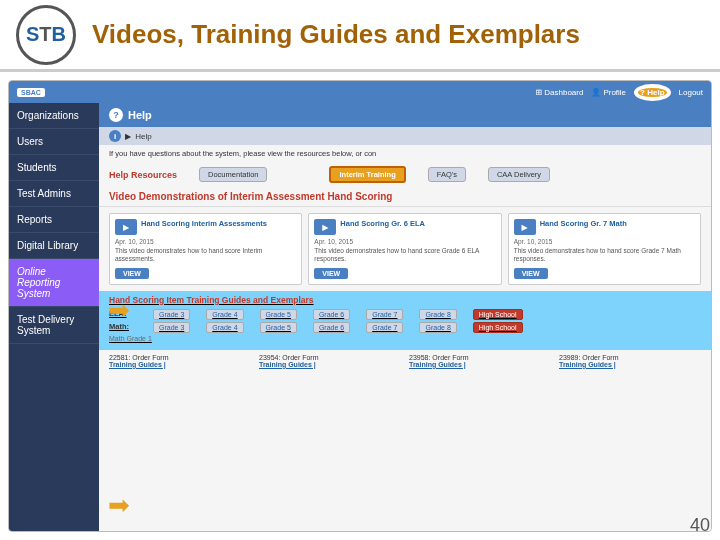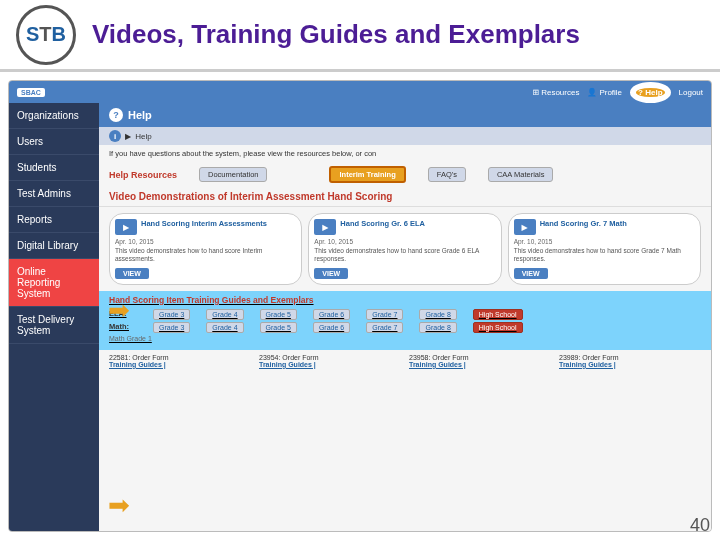--- a/index.html
+++ b/index.html
@@ -34,21 +34,21 @@
       background: #fff;
       flex-shrink: 0;
       margin-right: 16px;
     }
     .logo-circle .s { color: #2060a0; }
     .logo-circle .t { color: #555; }
     .logo-circle .b { color: #2060a0; }
     .slide-title {
       font-size: 26px;
       font-weight: bold;
-      color: #4c1d95;
+      color: #a16207;
     }
 
     
     .slide-body {
       display: flex;
       height: calc(540px - 72px);
     }
 
     
     .browser-mock {
@@ -110,21 +110,21 @@
       background: #2a3a5a;
       flex-shrink: 0;
     }
     .sidebar-item {
       padding: 7px 8px;
       color: #fff;
       font-size: 10px;
       border-bottom: 1px solid #3a4a6a;
       cursor: pointer;
     }
-    .sidebar-item.active { background: #ef4444; }
+    .sidebar-item.active { background: #8b5cf6; font-style: italic; }
 
     
     .main-content {
       flex: 1;
       background: #f5f5f5;
       overflow: hidden;
       position: relative;
     }
 
     
@@ -221,21 +221,21 @@
     .video-cards {
       display: flex;
       gap: 6px;
       padding: 6px 10px;
       background: #f5f5f5;
     }
     .video-card {
       flex: 1;
       background: #fff;
       border: 1px solid #ccc;
-      border-radius: 14px;
+      border-radius: 2px;
       padding: 5px;
     }
     .video-card-header {
       display: flex;
       align-items: flex-start;
       gap: 4px;
       margin-bottom: 3px;
     }
     .video-icon {
       width: 22px; height: 16px;
@@ -348,21 +348,21 @@
       position: absolute;
       bottom: 4px;
       right: 10px;
       font-size: 18px;
       font-weight: normal;
       color: #555;
     }
 
     .highlight-circle {
       display: inline-block;
-      border: 6px solid #ffffff;
+      border: 4px solid #ffffff;
       border-radius: 50%;
       padding: 0 2px;
       text-align: center;
     }
 
   </style>
 </head>
 <body>
 
 <div style="position:relative; width:720px; height:540px; background:#fff;">
@@ -377,21 +377,21 @@
   </div>
 
   <div class="slide-body">
 
     <div class="browser-mock">
 
       <div class="app-topnav">
         <div class="nav-logo">SBAC</div>
         <div class="nav-link">
           <span>⊞</span>
-          <span>Resources</span>
+          <span>Dashboard</span>
         </div>
         <div class="nav-link">
           <span>👤</span>
           <span>Profile</span>
         </div>
         <div class="help-btn-nav highlight-circle">
           <span>?</span>
           <span>Help</span>
         </div>
         <div class="nav-link">
@@ -425,21 +425,21 @@
             <span>Help</span>
           </div>
 
           <div class="desc-text">If you have questions about the system, please view the resources below, or con</div>
 
           <div class="resources-bar">
             <span class="resources-label">Help Resources</span>
             <button class="tab-btn default">Documentation</button>
             <button class="tab-btn active">Interim Training</button>
             <button class="tab-btn plain">FAQ's</button>
-            <button class="tab-btn plain">CAA Materials</button>
+            <button class="tab-btn plain">CAA Delivery</button>
           </div>
 
           <div class="section-header">Video Demonstrations of Interim Assessment Hand Scoring</div>
 
           <div class="video-cards">
             <div class="video-card">
               <div class="video-card-header">
                 <div class="video-icon"></div>
                 <div class="video-card-title">Hand Scoring Interim Assessments</div>
               </div>

